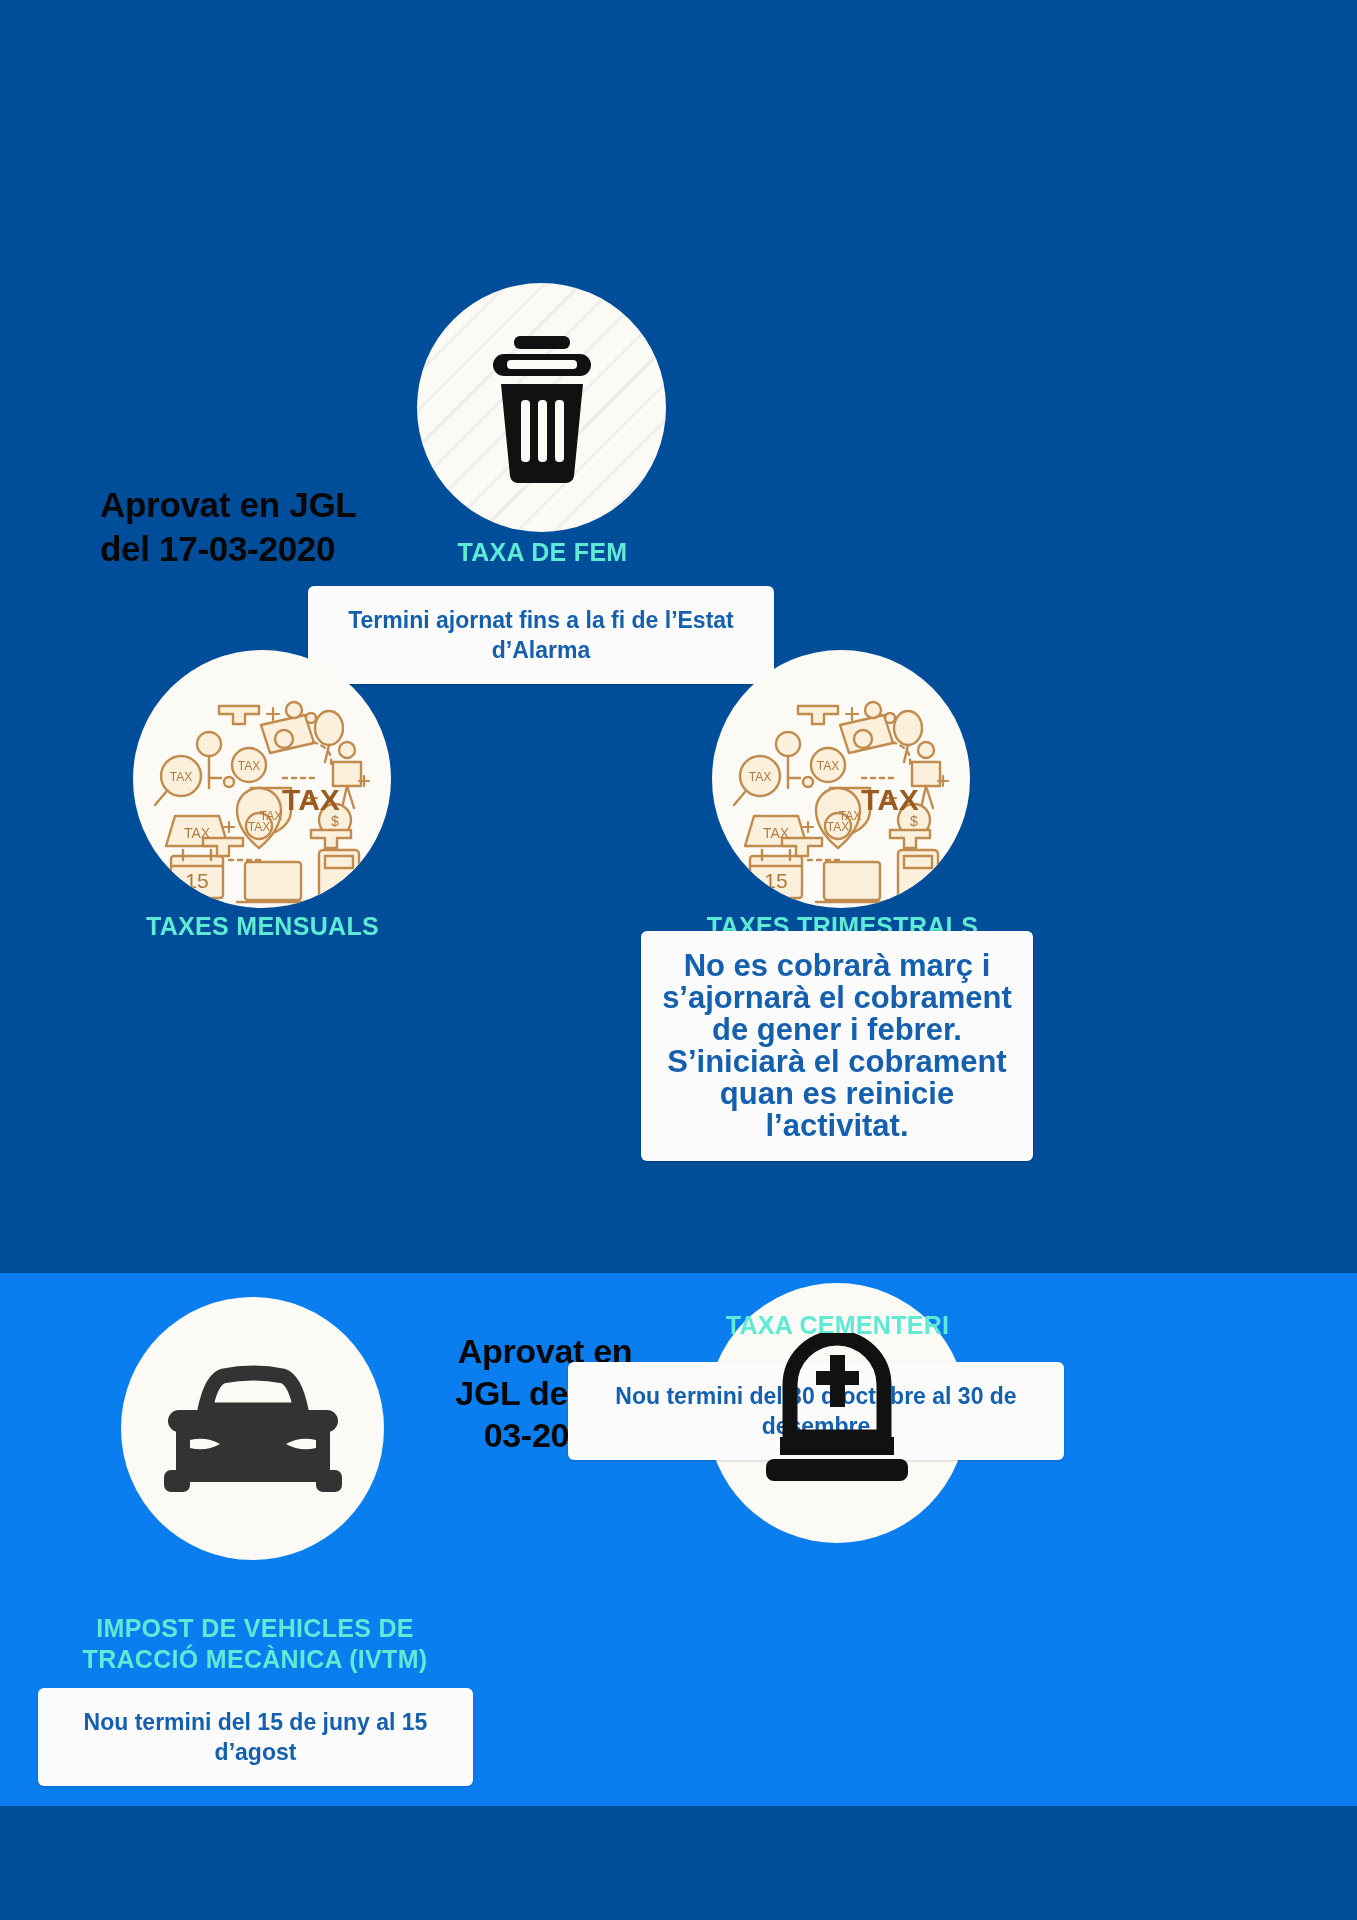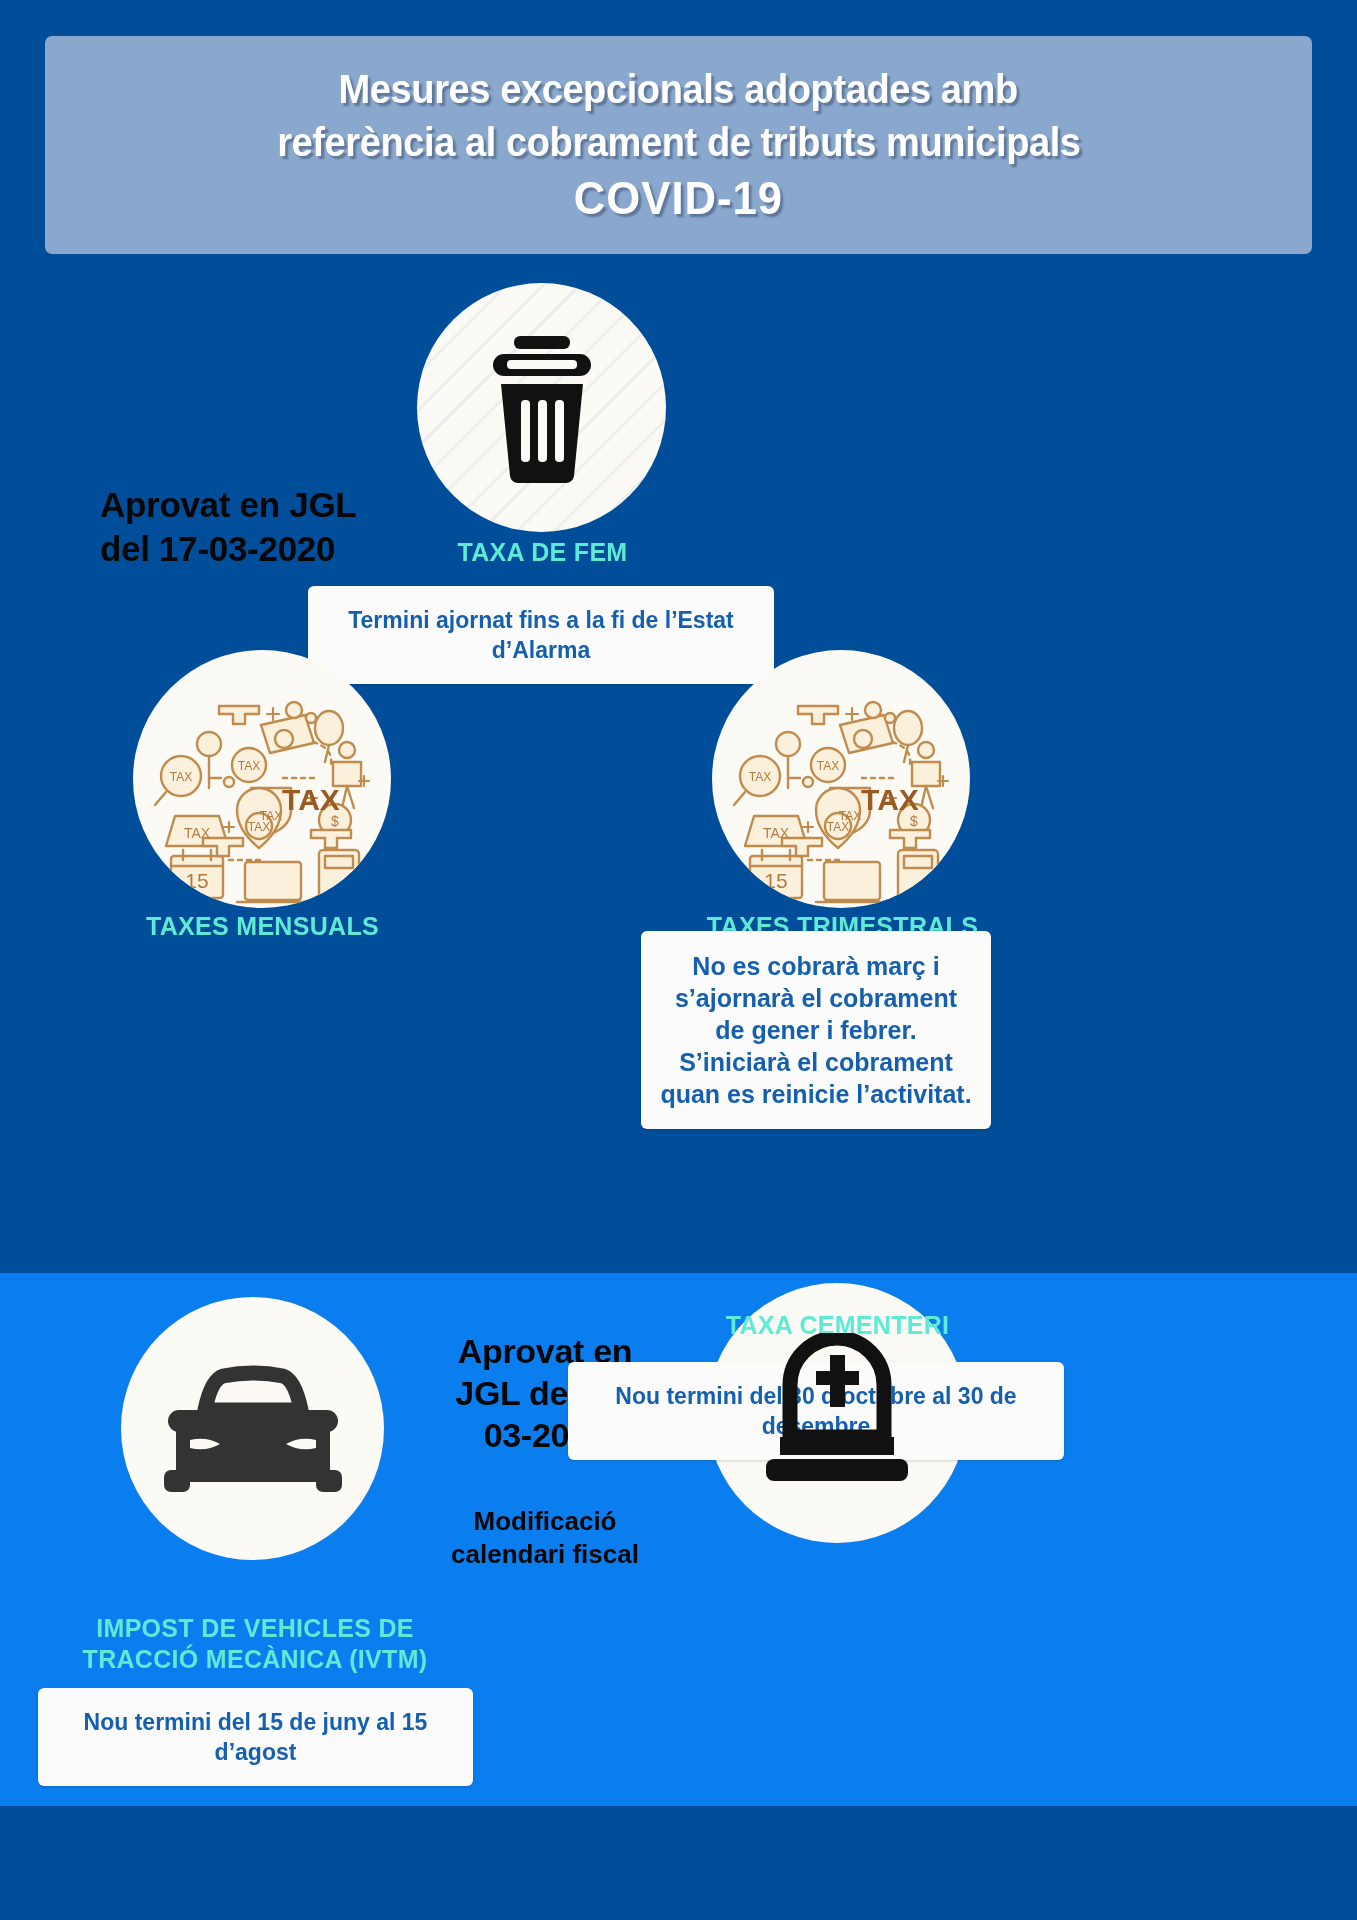--- a/index.html
+++ b/index.html
@@ -87,21 +87,21 @@
   
   .banner {
     position:absolute; background:#FBFBFB; border-radius:6px;
     color:#1560AE; font-weight:bold; text-align:center;
     box-shadow:0 1px 3px rgba(0,0,0,.18);
     display:flex; align-items:center; justify-content:center;
     padding:19px 16px;
   }
   #banner-fem    { left:308px; top:586px;  width:466px; font-size:23px; line-height:30px; }
   #banner-mensual{ left:47px;  top:958px;  width:425px; font-size:23px; line-height:32px; }
-  #banner-trimes { left:641px; top:931px;  width:350px; font-size:25px; line-height:32px; }
+  #banner-trimes { left:641px; top:931px;  width:392px; font-size:31px; line-height:32px; }
   #banner-ivtm   { left:38px;  top:1688px; width:435px; font-size:23px; line-height:30px; }
   #banner-cem    { left:568px; top:1362px; width:496px; font-size:23px; line-height:30px; }
 
   
   #cap-cem      { top:1310px; }
   #banner-cem   { top:1362px; }
 
   
   .footer-wrap {
     position:absolute; left:0; right:0; top:1830px;
@@ -120,25 +120,20 @@
 </style>
 </head>
 <body>
 
 <div class="poster">
 
   <div class="section-dark"></div>
   <div class="section-light"></div>
   <div class="section-foot"></div>
 
-  <div class="header">
-    <div class="header-line">Mesures excepcionals adoptades amb</div>
-    <div class="header-line">referència al cobrament de tributs municipals</div>
-    <div class="header-covid">COVID-19</div>
-  </div>
 
   <div class="approval-1">Aprovat en JGL del 17-03-2020</div>
 
   <div class="circle striped" id="circle-fem">
     <svg width="150" height="160" viewBox="0 0 150 160" aria-hidden="true">
       <rect x="47" y="8" width="56" height="13" rx="6" fill="#111"></rect>
       <rect x="26" y="26" width="98" height="22" rx="11" fill="#111"></rect>
       <rect x="40" y="32" width="70" height="9" rx="4" fill="#FBFAF5"></rect>
       <path d="M34 56 h82 l-9 92 a8 8 0 0 1 -8 7 h-48 a8 8 0 0 1 -8 -7 z" fill="#111"></path>
       <rect x="54" y="72" width="9" height="62" rx="4" fill="#FBFAF5"></rect>
@@ -281,21 +276,20 @@
         <text x="64" y="238" font-size="21">15</text>
         <text x="202" y="176" font-size="14">$</text>
       </g>
       <text x="178" y="160" font-size="30" font-weight="bold" fill="#9A5B22" font-family="Liberation Sans, sans-serif" text-anchor="middle">TAX</text>
     </svg>
   </div>
   <div class="cap" id="cap-trimes">TAXES TRIMESTRALS</div>
   <div class="banner" id="banner-trimes">No es cobrarà març i s’ajornarà el cobrament de gener i febrer. S’iniciarà el cobrament quan es reinicie l’activitat.</div>
 
   <div class="approval-2">Aprovat en JGL del 31-03-2020</div>
-  <div class="approval-2-sub">Modificació calendari fiscal</div>
 
   <div class="circle" id="circle-car">
     <svg width="186" height="150" viewBox="0 0 186 150" aria-hidden="true">
       <path d="M45 56 q6 -30 18 -34 q30 -6 60 0 q12 4 18 34 z" fill="none" stroke="#333" stroke-width="15" stroke-linejoin="round"></path>
       <rect x="8" y="56" width="170" height="22" rx="11" fill="#333"></rect>
       <path d="M16 74 h154 v46 a8 8 0 0 1 -8 8 h-138 a8 8 0 0 1 -8 -8 z" fill="#333"></path>
       <path d="M30 86 q16 -4 30 4 q-14 8 -30 4 z" fill="#FBFAF5"></path>
       <path d="M156 86 q-16 -4 -30 4 q14 8 30 4 z" fill="#FBFAF5"></path>
       <rect x="4" y="116" width="26" height="22" rx="7" fill="#333"></rect>
       <rect x="156" y="116" width="26" height="22" rx="7" fill="#333"></rect>

